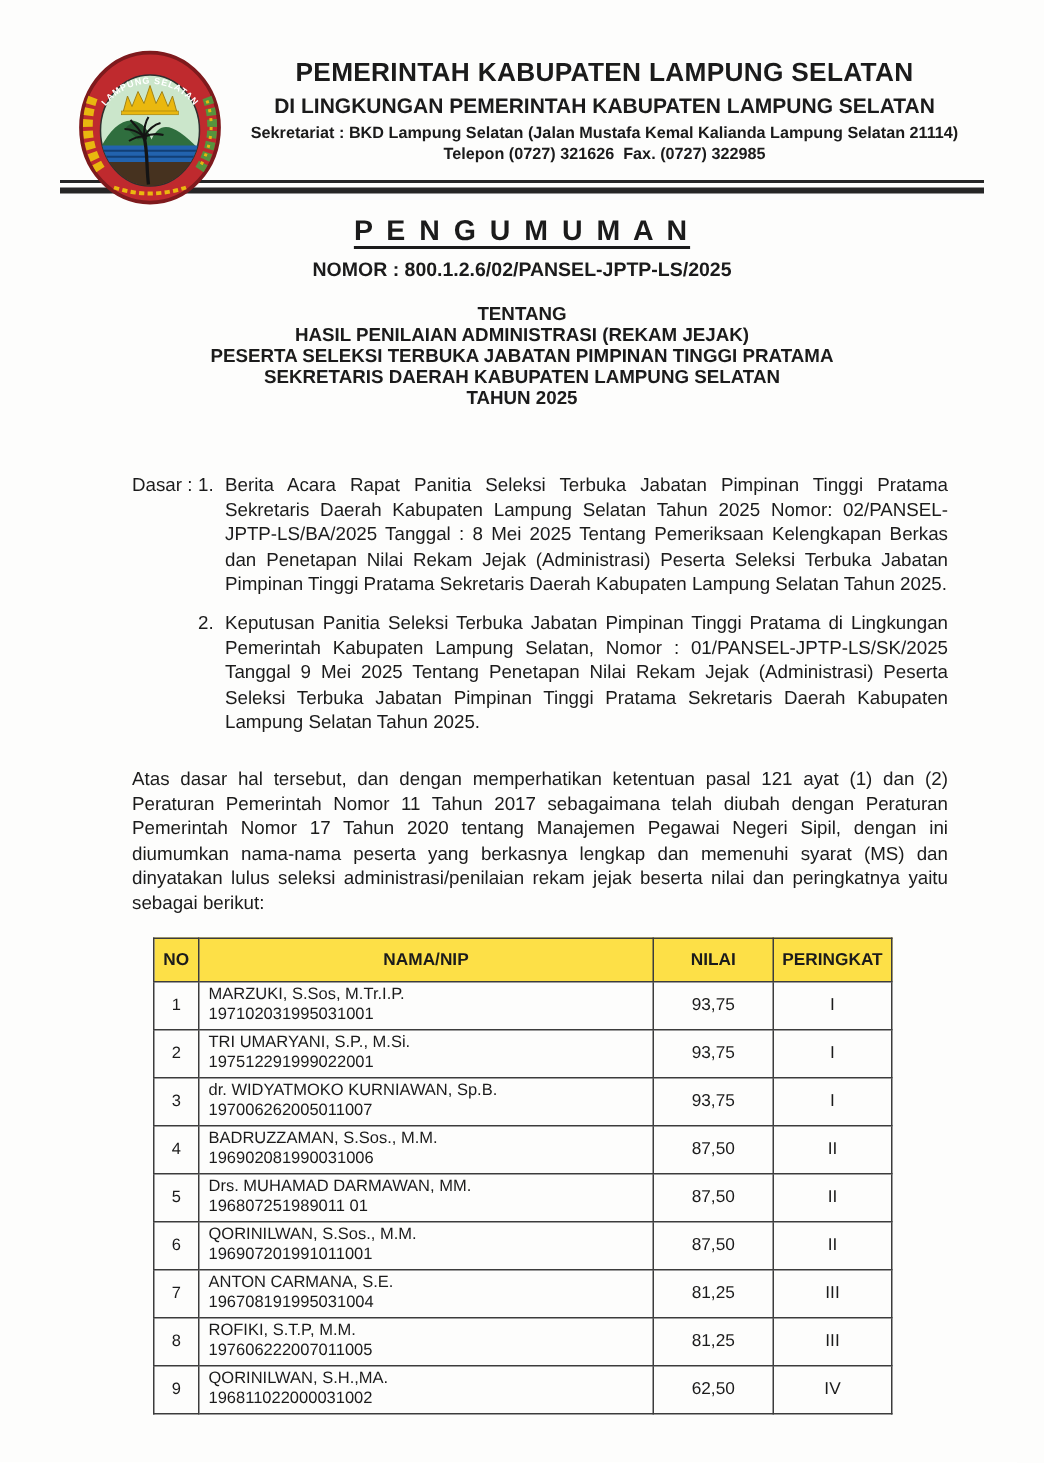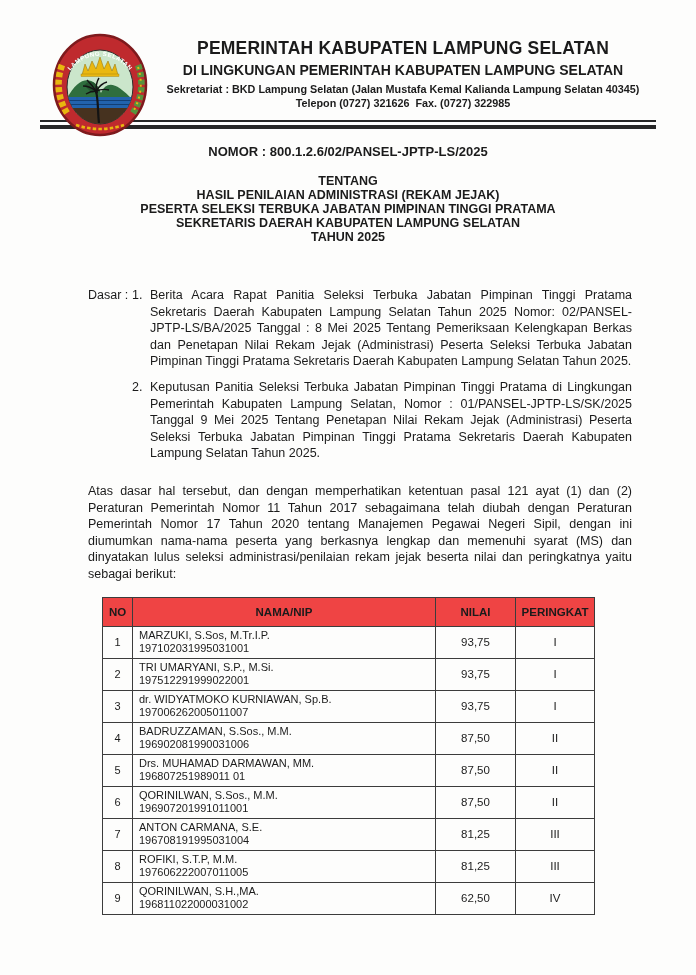--- a/index.html
+++ b/index.html
@@ -29,21 +29,21 @@
   .dasar { margin:43px 64px 0 88px; font-size:12.5px; }
   .dasar-row { display:grid; grid-template-columns:44px 18px 1fr; }
   .dasar-row + .dasar-row { margin-top:9px; }
   .dasar-text { text-align:justify; line-height:16.6px; }
   .dasar-label, .dasar-num { line-height:16.6px; }
   .closing { margin:21px 64px 0 88px; font-size:12.5px; text-align:justify; line-height:16.6px; }
   
   .table-wrap { width:492px; margin:14px auto 0; }
   table { width:100%; border-collapse:collapse; table-layout:fixed; }
   col.c1 { width:30px; } col.c2 { width:303px; } col.c3 { width:80px; } col.c4 { width:79px; }
-  th { background:#ef4444; border:1px solid #3c3c3c; font-size:11.5px; font-weight:bold; padding:8px 2px; }
+  th { background:#fde047; border:1px solid #3c3c3c; font-size:11.5px; font-weight:bold; padding:8px 2px; }
   td { border:1px solid #3c3c3c; font-size:11px; padding:2px 6px; vertical-align:middle; height:32px; }
   td.center { text-align:center; }
   td.bold { font-weight:normal; font-size:11.5px; }
   .name-line, .nip-line { line-height:13.4px; }
 </style>
 </head>
 <body>
 
 <div class="page">
 
@@ -82,27 +82,28 @@
         <polygon points="32,42 35,31 38,38 42,28 46,36 50,24 54,36 58,28 62,38 65,31 68,42" fill="#eab80f" stroke="#9a7a10" stroke-width="0.6"></polygon>
         <rect x="31" y="41" width="38" height="2.5" fill="#eab80f" stroke="#9a7a10" stroke-width="0.4"></rect>
         <text font-size="6" font-weight="bold" fill="#ffffff" letter-spacing="0.6" font-family="Liberation Sans, sans-serif">
           <textPath href="#topArc" startOffset="50%" text-anchor="middle">LAMPUNG SELATAN</textPath>
         </text>
         <path d="M 26 92 Q 50 100 74 92" stroke="#eab80f" stroke-width="2.6" fill="none" stroke-dasharray="3.5 2.2"></path>
       </svg>
     </div>
     <div class="lh1">PEMERINTAH KABUPATEN LAMPUNG SELATAN</div>
     <div class="lh3">DI LINGKUNGAN PEMERINTAH KABUPATEN LAMPUNG SELATAN</div>
-    <div class="lh4">Sekretariat : BKD Lampung Selatan (Jalan Mustafa Kemal Kalianda Lampung Selatan 40345)</div>
+    <div class="lh4">Sekretariat : BKD Lampung Selatan (Jalan Mustafa Kemal Kalianda Lampung Selatan 21114)</div>
     <div class="lh5">Telepon (0727) 321626  Fax. (0727) 322985</div>
   </header>
 
   <div class="divider"></div>
 
   <section class="title-block">
+    <div class="doc-title">P E N G U M U M A N</div>
     <div class="doc-number">NOMOR : 800.1.2.6/02/PANSEL-JPTP-LS/2025</div>
     <div class="tentang">TENTANG</div>
     <div class="subject-line">HASIL PENILAIAN ADMINISTRASI (REKAM JEJAK)</div>
     <div class="subject-line">PESERTA SELEKSI TERBUKA JABATAN PIMPINAN TINGGI PRATAMA</div>
     <div class="subject-line">SEKRETARIS DAERAH KABUPATEN LAMPUNG SELATAN</div>
     <div class="subject-line">TAHUN 2025</div>
   </section>
 
   <section class="dasar">
     <div class="dasar-row">

